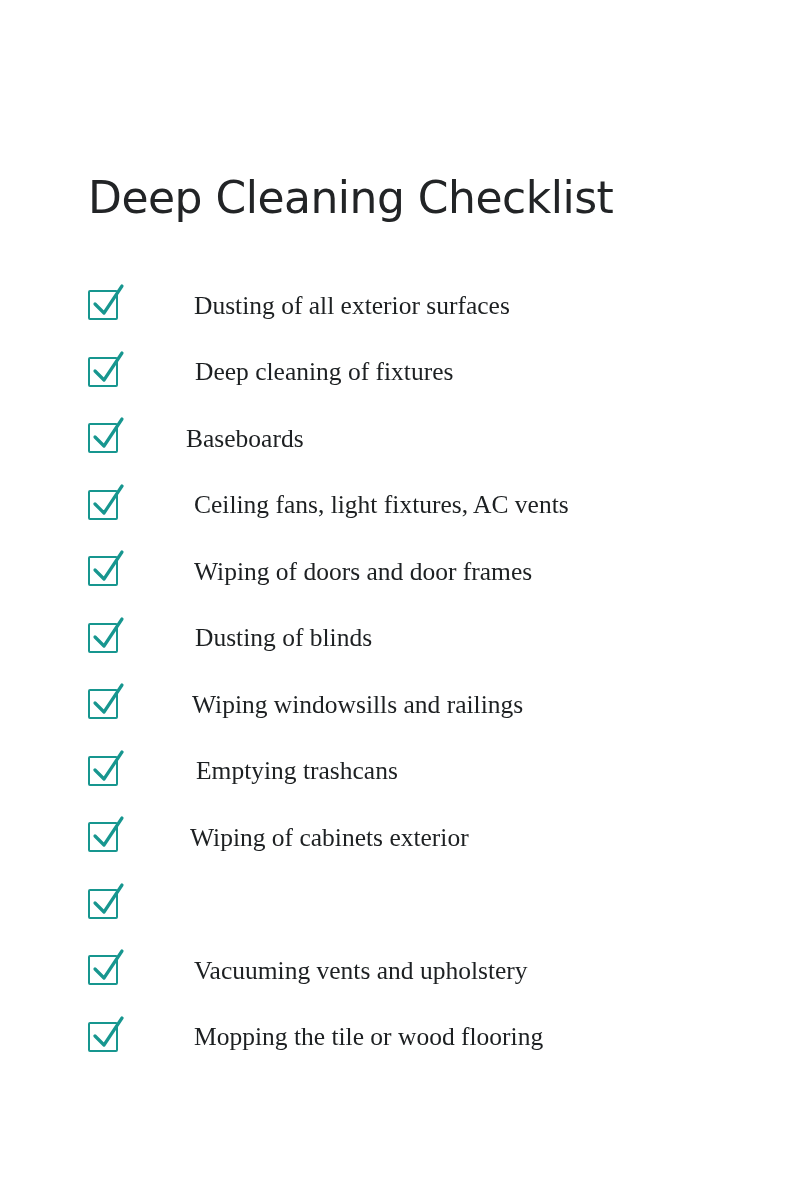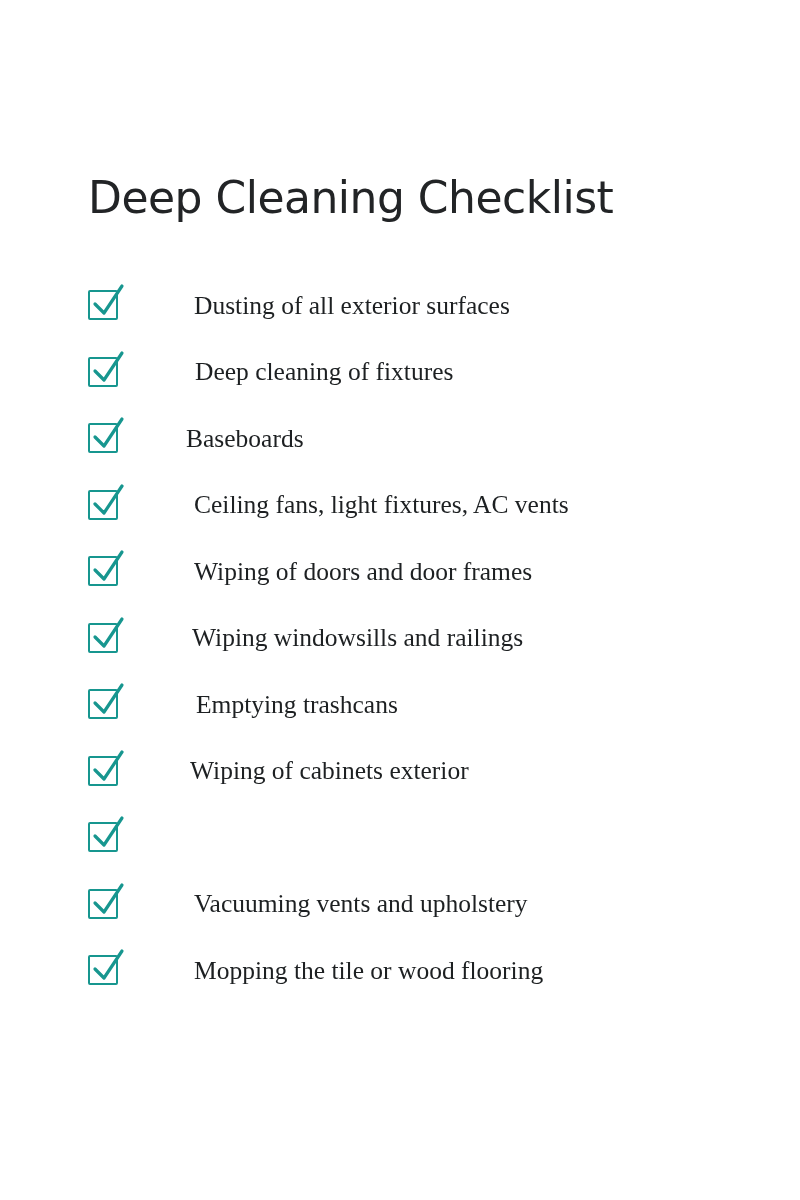--- a/index.html
+++ b/index.html
@@ -114,20 +114,28 @@
           </svg>
         </span>
         <span class="item-label" style="margin-left: 76px;">Wiping of doors and door frames</span>
       </div>
       <div class="item">
         <span class="checkbox" style="border-color: rgb(23, 150, 143);">
           <svg viewBox="0 0 42 42" xmlns="http://www.w3.org/2000/svg">
             <path d="M8 22 L17 31 L35 4" fill="none" stroke="#17968f" stroke-width="3.2" stroke-linecap="round" stroke-linejoin="round"></path>
           </svg>
         </span>
+        <span class="item-label" style="margin-left: 77px;">Dusting of blinds</span>
+      </div>
+      <div class="item">
+        <span class="checkbox" style="border-color: rgb(23, 150, 143);">
+          <svg viewBox="0 0 42 42" xmlns="http://www.w3.org/2000/svg">
+            <path d="M8 22 L17 31 L35 4" fill="none" stroke="#17968f" stroke-width="3.2" stroke-linecap="round" stroke-linejoin="round"></path>
+          </svg>
+        </span>
         <span class="item-label" style="margin-left: 74px; text-align: center;">Wiping windowsills and railings</span>
       </div>
       <div class="item">
         <span class="checkbox" style="border-color: rgb(23, 150, 143);">
           <svg viewBox="0 0 42 42" xmlns="http://www.w3.org/2000/svg">
             <path d="M8 22 L17 31 L35 4" fill="none" stroke="#17968f" stroke-width="3.2" stroke-linecap="round" stroke-linejoin="round"></path>
           </svg>
         </span>
         <span class="item-label" style="margin-left: 78px;">Emptying trashcans</span>
       </div>

